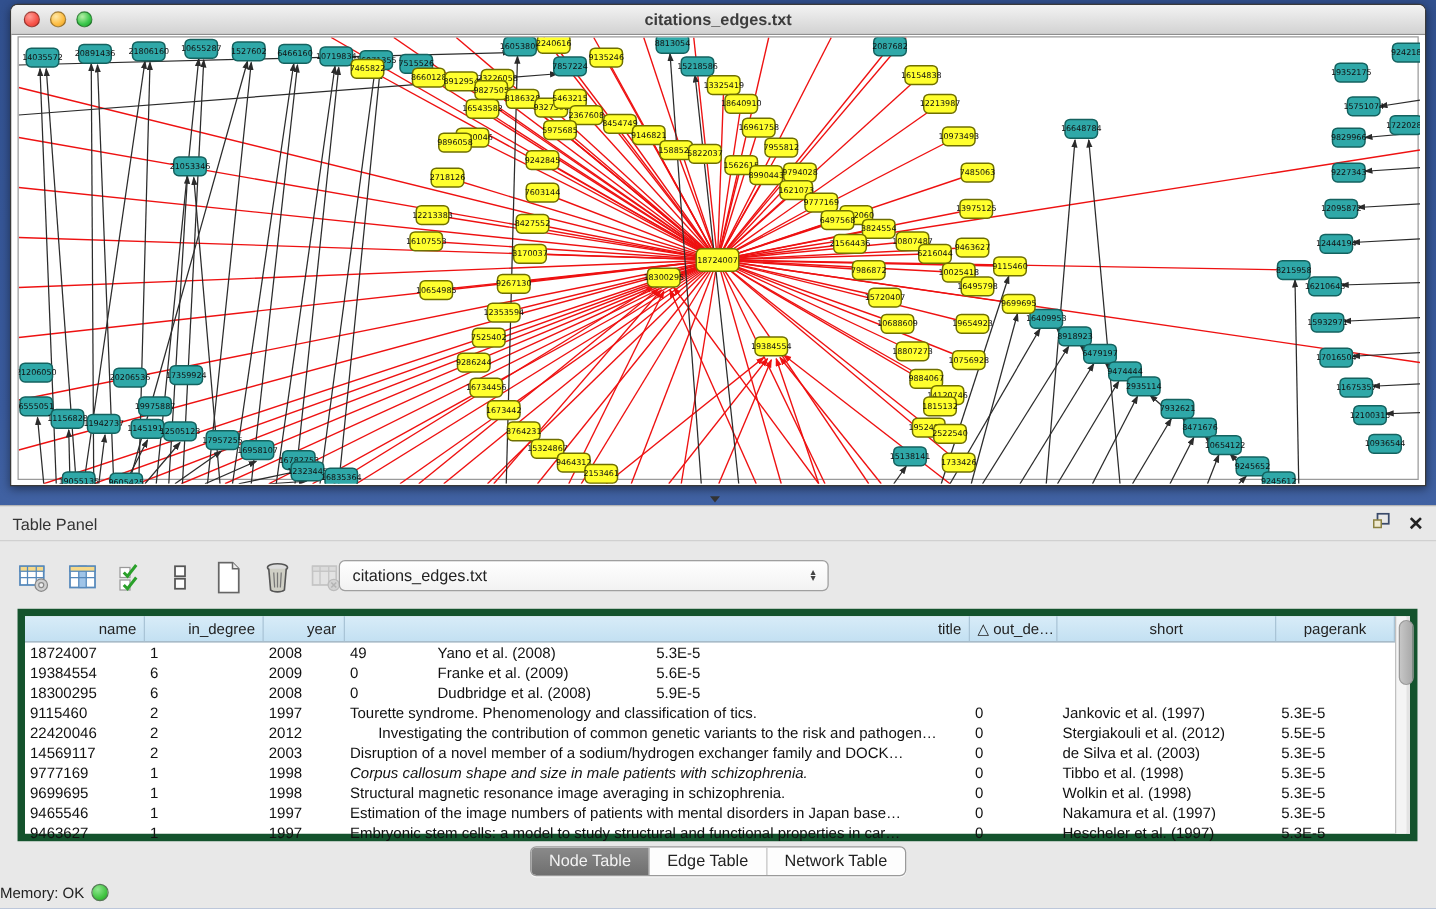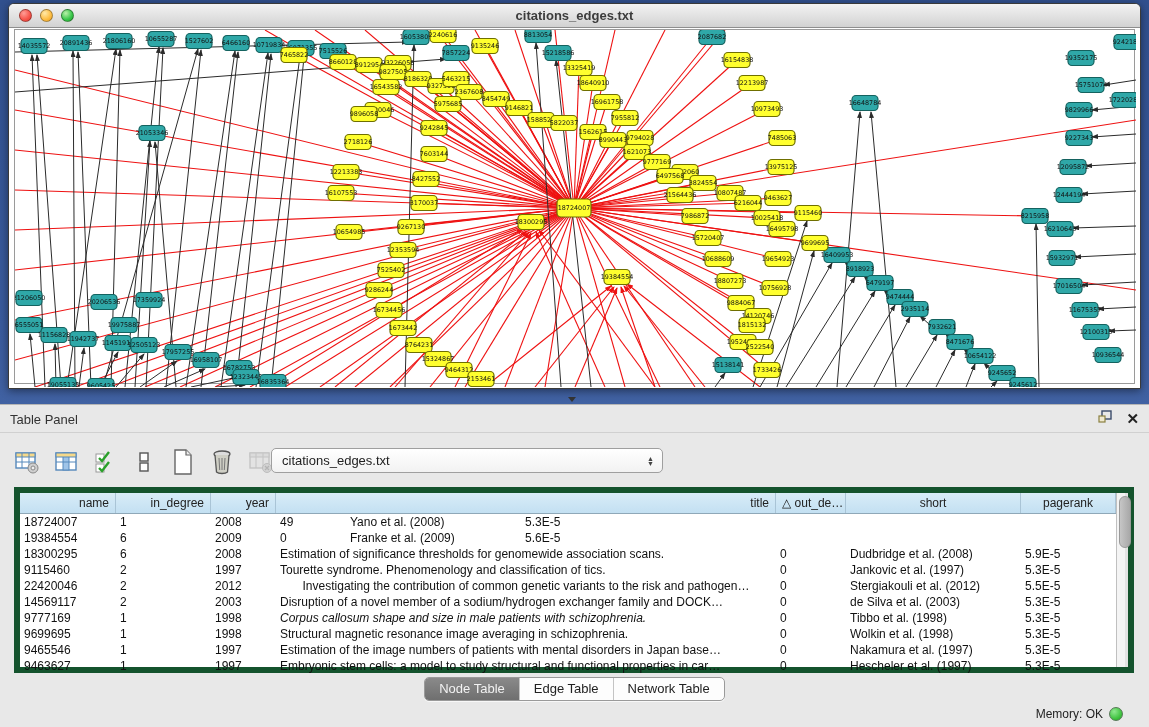--- a/index.html
+++ b/index.html
@@ -58,21 +58,21 @@
   .sb-gutter { width:6px; background:#e3e3e3; }
 
   .tabbar { position:absolute; left:0; right:0; top:272px; display:flex; justify-content:center; }
   .segmented { display:flex; border:1px solid #9a9a9a; border-radius:5px; overflow:hidden;
     background:#fdfdfd; box-shadow:0 1px 0 rgba(255,255,255,.7); }
   .segment { font-size:13px; padding:3px 14px 4px 14px; color:#222; border-right:1px solid #c4c4c4; }
   .segment:last-child { border-right:none; }
   .segment.selected { background:linear-gradient(#8a8a8a,#6f6f6f); color:#f2f2f2; }
 
   .statusbar { position:absolute; left:0; right:0; bottom:0; height:26px; display:flex;
-    align-items:center; justify-content:flex-end; padding-right:26px; gap:6px; }
+    align-items:center; justify-content:flex-start; padding-right:26px; gap:6px; }
   .mem-label { font-size:12px; color:#222; }
   .mem-dot { width:14px; height:14px; border-radius:50%; border:1px solid #567956;
     background:radial-gradient(circle at 35% 30%, #8fe88f,#3dc13d 65%, #2a9a2a); }
 
   .split-handle { position:absolute; left:565px; top:397px; width:14px; height:7px;
     display:flex; justify-content:center; }
   .split-handle div { width:0; height:0; border-left:4px solid transparent;
     border-right:4px solid transparent; border-top:5px solid #333; }
 </style>
 </head>
@@ -935,21 +935,20 @@
             <div class="g-cell" style="width: 95px;">6</div>
             <div class="g-cell" style="width: 65px;">2009</div>
             <div class="g-cell" style="width: 70px;">0</div>
             <div class="g-cell" style="width: 175px;">Franke et al. (2009)</div>
             <div class="g-cell" style="width: 95px;">5.6E-5</div>
           </div>
           <div class="g-row">
             <div class="g-cell" style="width: 96px;">18300295</div>
             <div class="g-cell" style="width: 95px;">6</div>
             <div class="g-cell" style="width: 65px;">2008</div>
-            <div class="g-cell" style="width: 500px;">Estimation of significance thresholds for genomewide association scans.</div>
             <div class="g-cell" style="width: 70px;">0</div>
             <div class="g-cell" style="width: 175px;">Dudbridge et al. (2008)</div>
             <div class="g-cell" style="width: 95px;">5.9E-5</div>
           </div>
           <div class="g-row">
             <div class="g-cell" style="width: 96px;">9115460</div>
             <div class="g-cell" style="width: 95px;">2</div>
             <div class="g-cell" style="width: 65px;">1997</div>
             <div class="g-cell" style="width: 500px;">Tourette syndrome. Phenomenology and classification of tics.</div>
             <div class="g-cell" style="width: 70px;">0</div>

